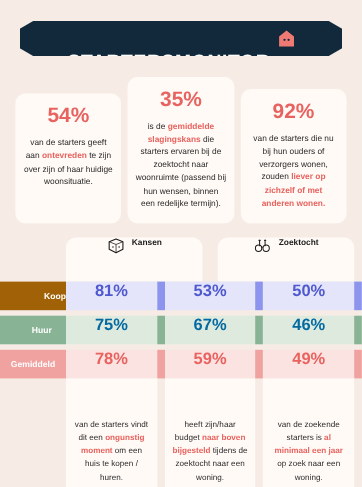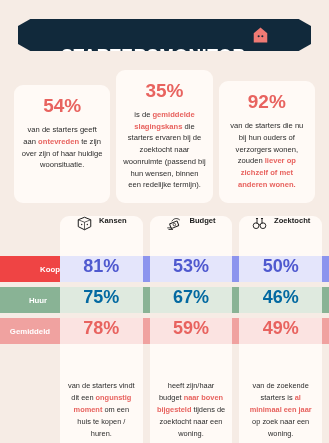--- a/index.html
+++ b/index.html
@@ -116,23 +116,23 @@
   .t-head .t-gap { background: transparent; }
   .col-icon { width: 17px; height: 15px; display: block; flex: none; }
   .col-name {
     color: #1c1c1c;
     font-size: 7.6px;
     font-weight: bold;
   }
 
   
   .t-val { height: 26px; }
-  .t-val .t-cell { font-size: 18px; font-weight: bold; }
-
-  .row-koop .t-label { background: #ef4444; padding-left: 40px; }
+  .t-val .t-cell { font-size: 15px; font-weight: bold; }
+
+  .row-koop .t-label { background: #a16207; padding-left: 40px; }
   .row-koop .t-cell  { background: #e4e5fb; color: #4f59cf; }
   .row-koop .t-gap   { background: #8c94ee; }
 
   .row-huur .t-label { background: #89b395; padding-left: 16px; }
   .row-huur .t-cell  { background: #dfeadf; color: #0369a1; }
   .row-huur .t-gap   { background: #89b395; }
 
   .row-gem .t-label  { background: #f0a2a0; }
   .row-gem .t-cell   { background: #fbe3e1; color: #e8635f; }
   .row-gem .t-gap    { background: #f0a2a0; }
@@ -203,29 +203,20 @@
         <svg class="col-icon" viewBox="0 0 26 24">
           <path d="M13 2 L23 6 L23 17 L13 22 L3 17 L3 6 Z" fill="none" stroke="#1c1c1c" stroke-width="1.6" stroke-linejoin="round"></path>
           <path d="M3 6 L13 10 L23 6 M13 10 L13 22" fill="none" stroke="#1c1c1c" stroke-width="1.1"></path>
           <circle cx="8.5" cy="13.5" r="1.1" fill="#1c1c1c"></circle>
           <circle cx="17.5" cy="13.5" r="1.1" fill="#1c1c1c"></circle>
         </svg>
         <span class="col-name">Kansen</span>
       </div>
       <div class="t-gap"></div>
 
-      <div class="t-cell">
-        <svg class="col-icon" viewBox="0 0 26 24">
-          <rect x="6" y="10" width="13" height="8" rx="1" transform="rotate(-22 12.5 14)" fill="none" stroke="#1c1c1c" stroke-width="1.5"></rect>
-          <circle cx="12.8" cy="13.8" r="2" fill="none" stroke="#1c1c1c" stroke-width="1.2"></circle>
-          <path d="M9 8 C12 3 18 3 21 6" fill="none" stroke="#1c1c1c" stroke-width="1.4" stroke-linecap="round"></path>
-          <path d="M2 19 L8 19 M4 21.6 L10 21.6" stroke="#1c1c1c" stroke-width="1.3" stroke-linecap="round"></path>
-        </svg>
-        <span class="col-name">Budget</span>
-      </div>
       <div class="t-gap"></div>
 
       <div class="t-cell">
         <svg class="col-icon" viewBox="0 0 26 24">
           <path d="M9 4 L9 12" stroke="#1c1c1c" stroke-width="1.5" stroke-linecap="round"></path>
           <path d="M17 4 L17 12" stroke="#1c1c1c" stroke-width="1.5" stroke-linecap="round"></path>
           <circle cx="7.5" cy="15.5" r="4.6" fill="none" stroke="#1c1c1c" stroke-width="1.5"></circle>
           <circle cx="18.5" cy="15.5" r="4.6" fill="none" stroke="#1c1c1c" stroke-width="1.5"></circle>
           <path d="M11.8 14 L14.2 14" stroke="#1c1c1c" stroke-width="1.3"></path>
           <path d="M8 4 L10 4 M16 4 L18 4" stroke="#1c1c1c" stroke-width="1.5" stroke-linecap="round"></path>

